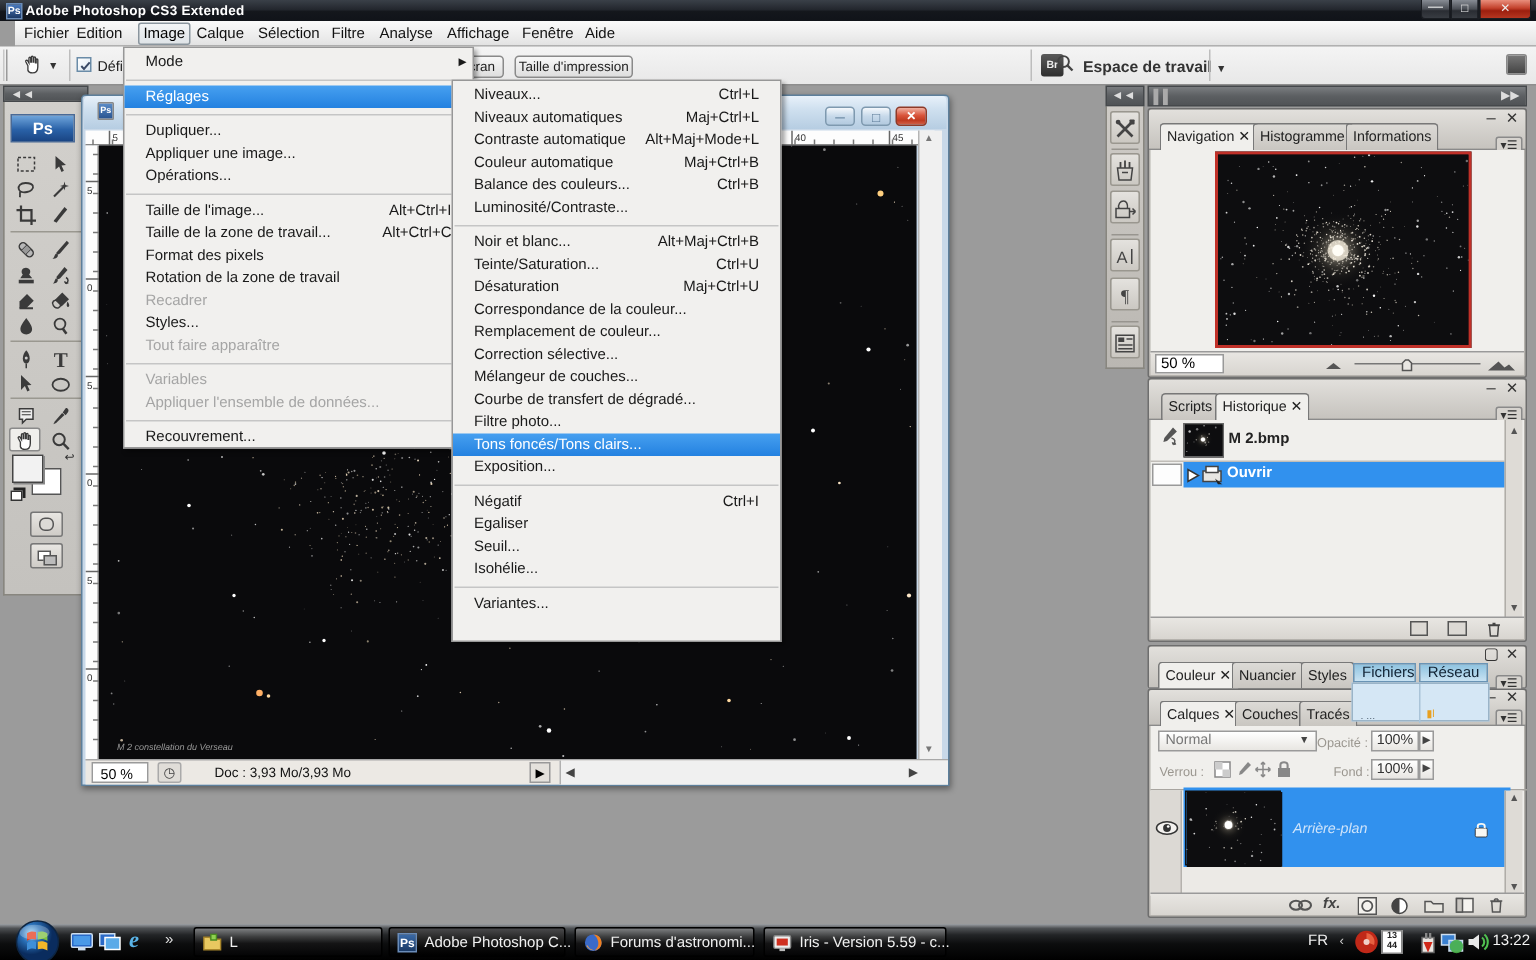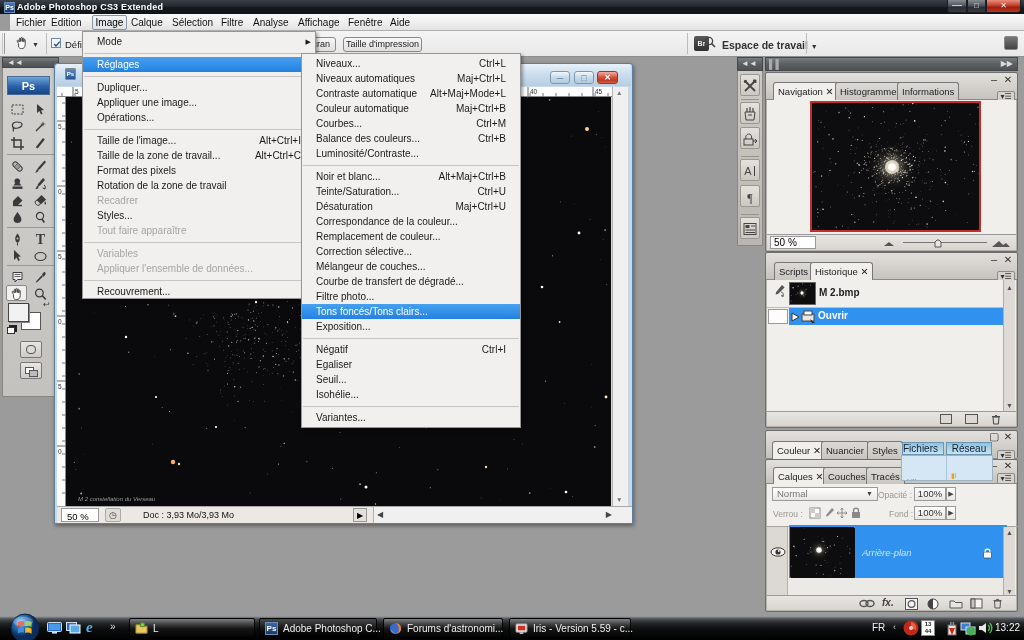--- a/index.html
+++ b/index.html
@@ -1641,21 +1641,21 @@
         <div class="pmin" style="top:2px">▢</div>
         <div class="pcls" style="top:1px">✕</div>
     <div class="ptab act" style="left:6px;top:10px">Couleur ✕</div>
     <div class="ptab" style="left:55px;top:10px">Nuancier</div>
     <div class="ptab" style="left:101px;top:10px">Styles</div>
     <div class="pmenu" style="top:19px">▾☰</div>
   </div>
 </div>
 
 <div class="abs" style="left:901px;top:442px;width:92px;height:39px;z-index:5">
-  <div style="position:absolute;left:1px;top:0;width:42px;height:13px;background:linear-gradient(180deg,#8fc3e0,#c8e2f2);border:1px solid #6a94b5;font-size:10px;text-align:left;color:#123">Fichiers</div>
+  <div style="position:absolute;left:1px;top:0;width:42px;height:13px;background:linear-gradient(180deg,#8fc3e0,#c8e2f2);border:1px solid #6a94b5;font-size:10px;text-align:right;color:#123">Fichiers</div>
   <div style="position:absolute;left:45px;top:0;width:46px;height:13px;background:linear-gradient(180deg,#8fc3e0,#c8e2f2);border:1px solid #6a94b5;font-size:10px;text-align:center;color:#123">Réseau</div>
   <div style="position:absolute;left:0;top:13px;width:92px;height:26px;background:#d5e7f5;border:1px solid #9ab4c8">
     <div style="position:absolute;left:44px;top:0;width:1px;height:26px;background:#aac4d8"></div>
     <div style="position:absolute;left:5px;top:18px;font-size:7px;color:#567">. ...</div>
     <div style="position:absolute;left:49px;top:16px;font-size:7px;color:#e8a020">▮l</div>
   </div>
 </div>
 
 <div class="pgroup" style="left:765px;top:459px;width:253px;height:153px">
   <div class="ptabs" style="height:24px">
@@ -1966,24 +1966,20 @@
       </div>
       <div class="mi">
         <span class="lb">Contraste automatique</span>
         <span class="sc">Alt+Maj+Mode+L</span>
       </div>
       <div class="mi">
         <span class="lb">Couleur automatique</span>
         <span class="sc">Maj+Ctrl+B</span>
       </div>
       <div class="mi">
-        <span class="lb">Courbes...</span>
-        <span class="sc">Ctrl+M</span>
-      </div>
-      <div class="mi">
         <span class="lb">Balance des couleurs...</span>
         <span class="sc">Ctrl+B</span>
       </div>
       <div class="mi">
         <span class="lb">Luminosité/Contraste...</span>
       </div>
       <div class="msep"></div>
       <div class="mi">
         <span class="lb">Noir et blanc...</span>
         <span class="sc">Alt+Maj+Ctrl+B</span>

